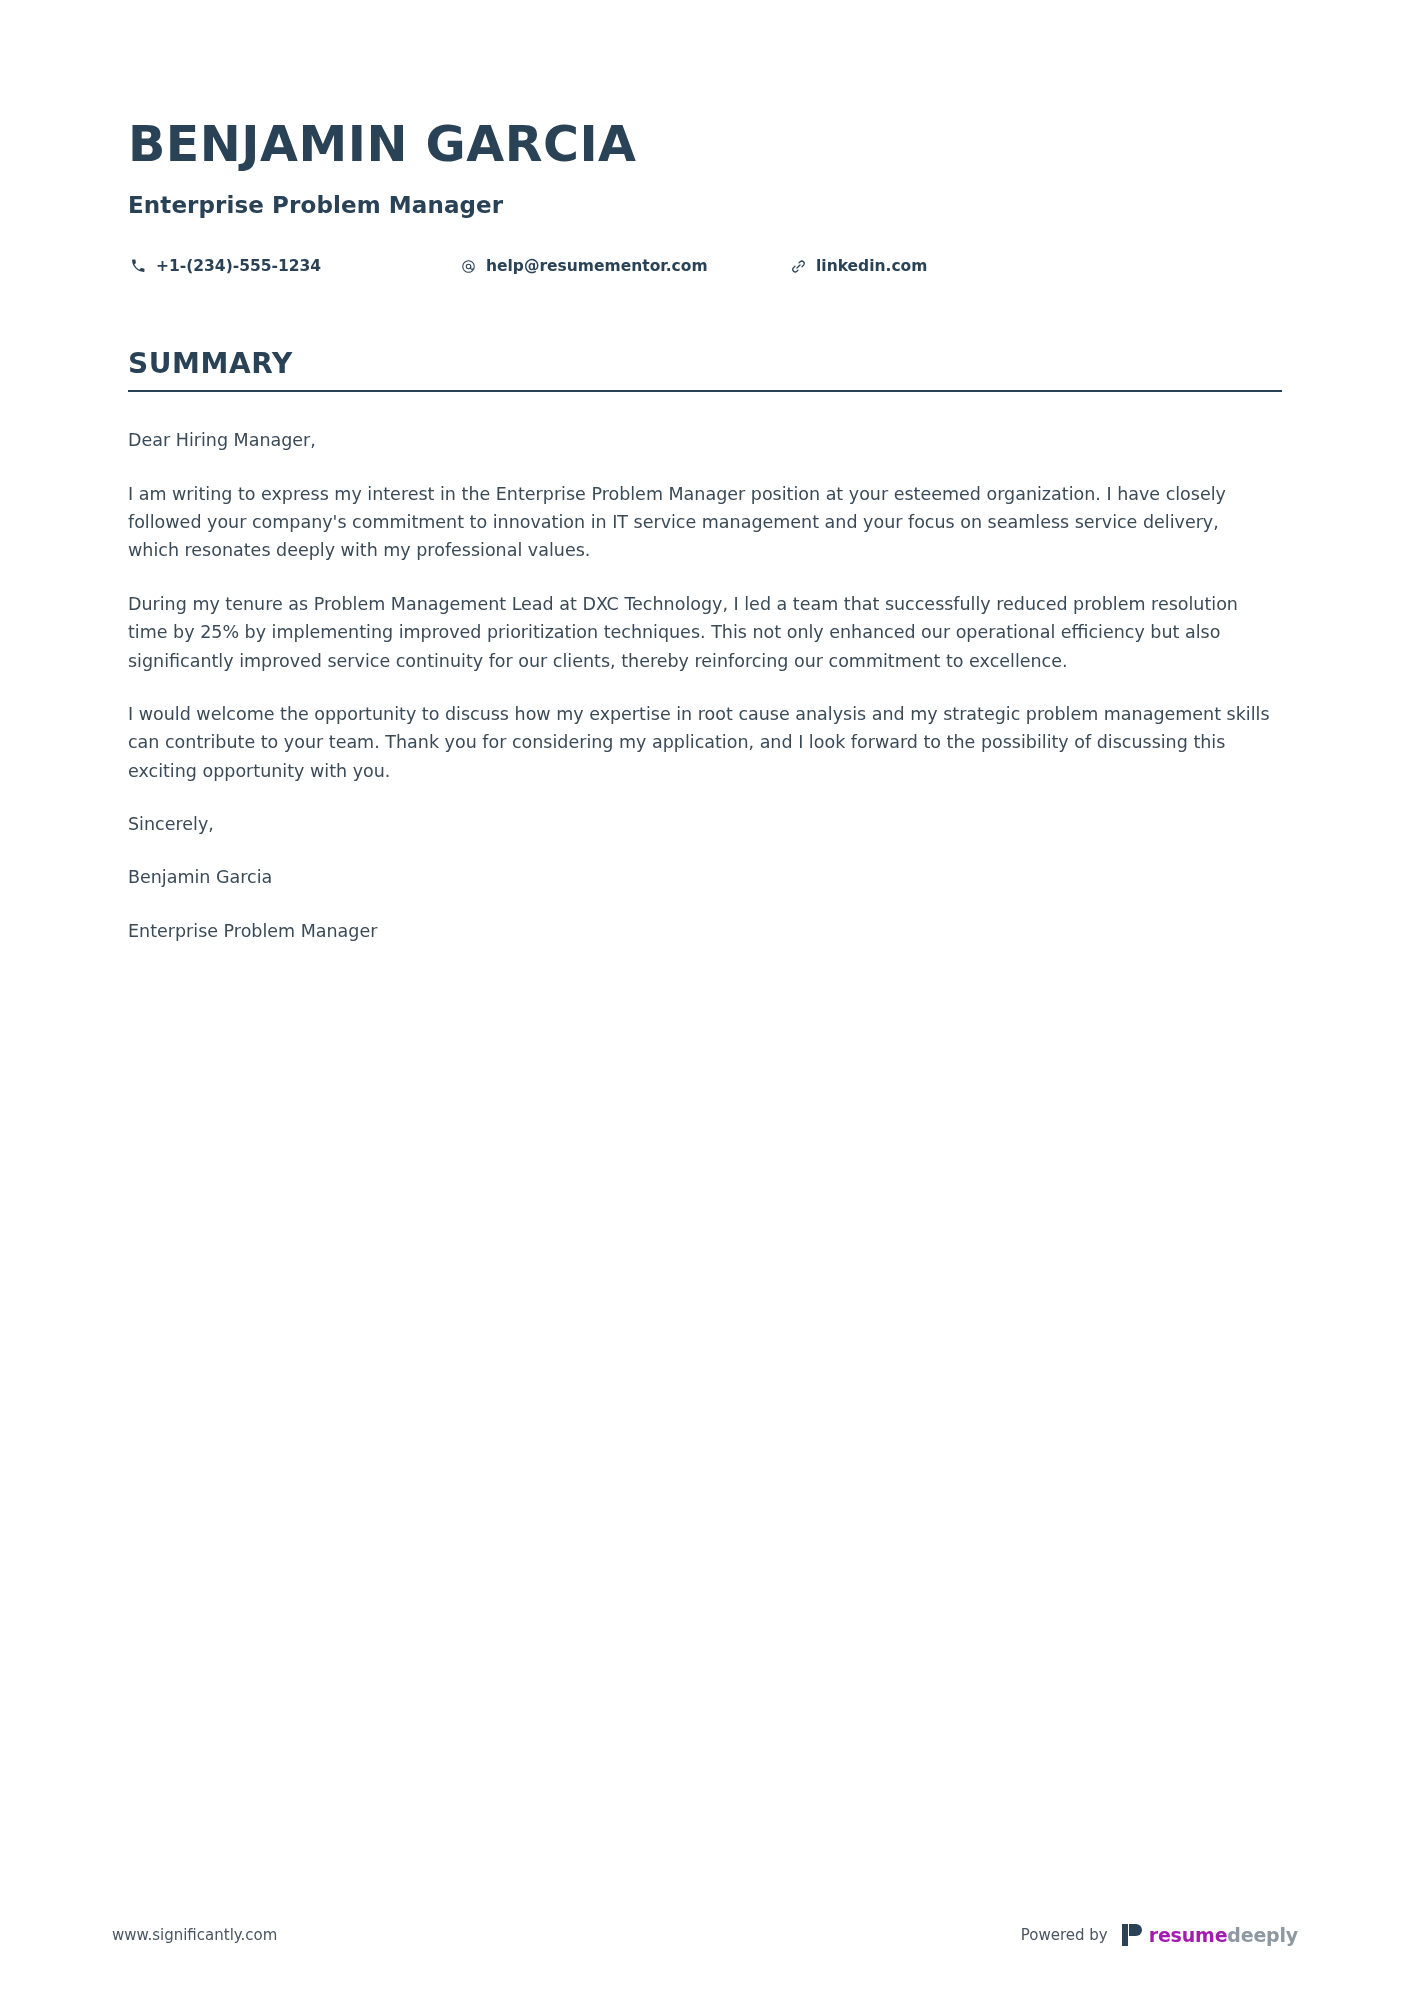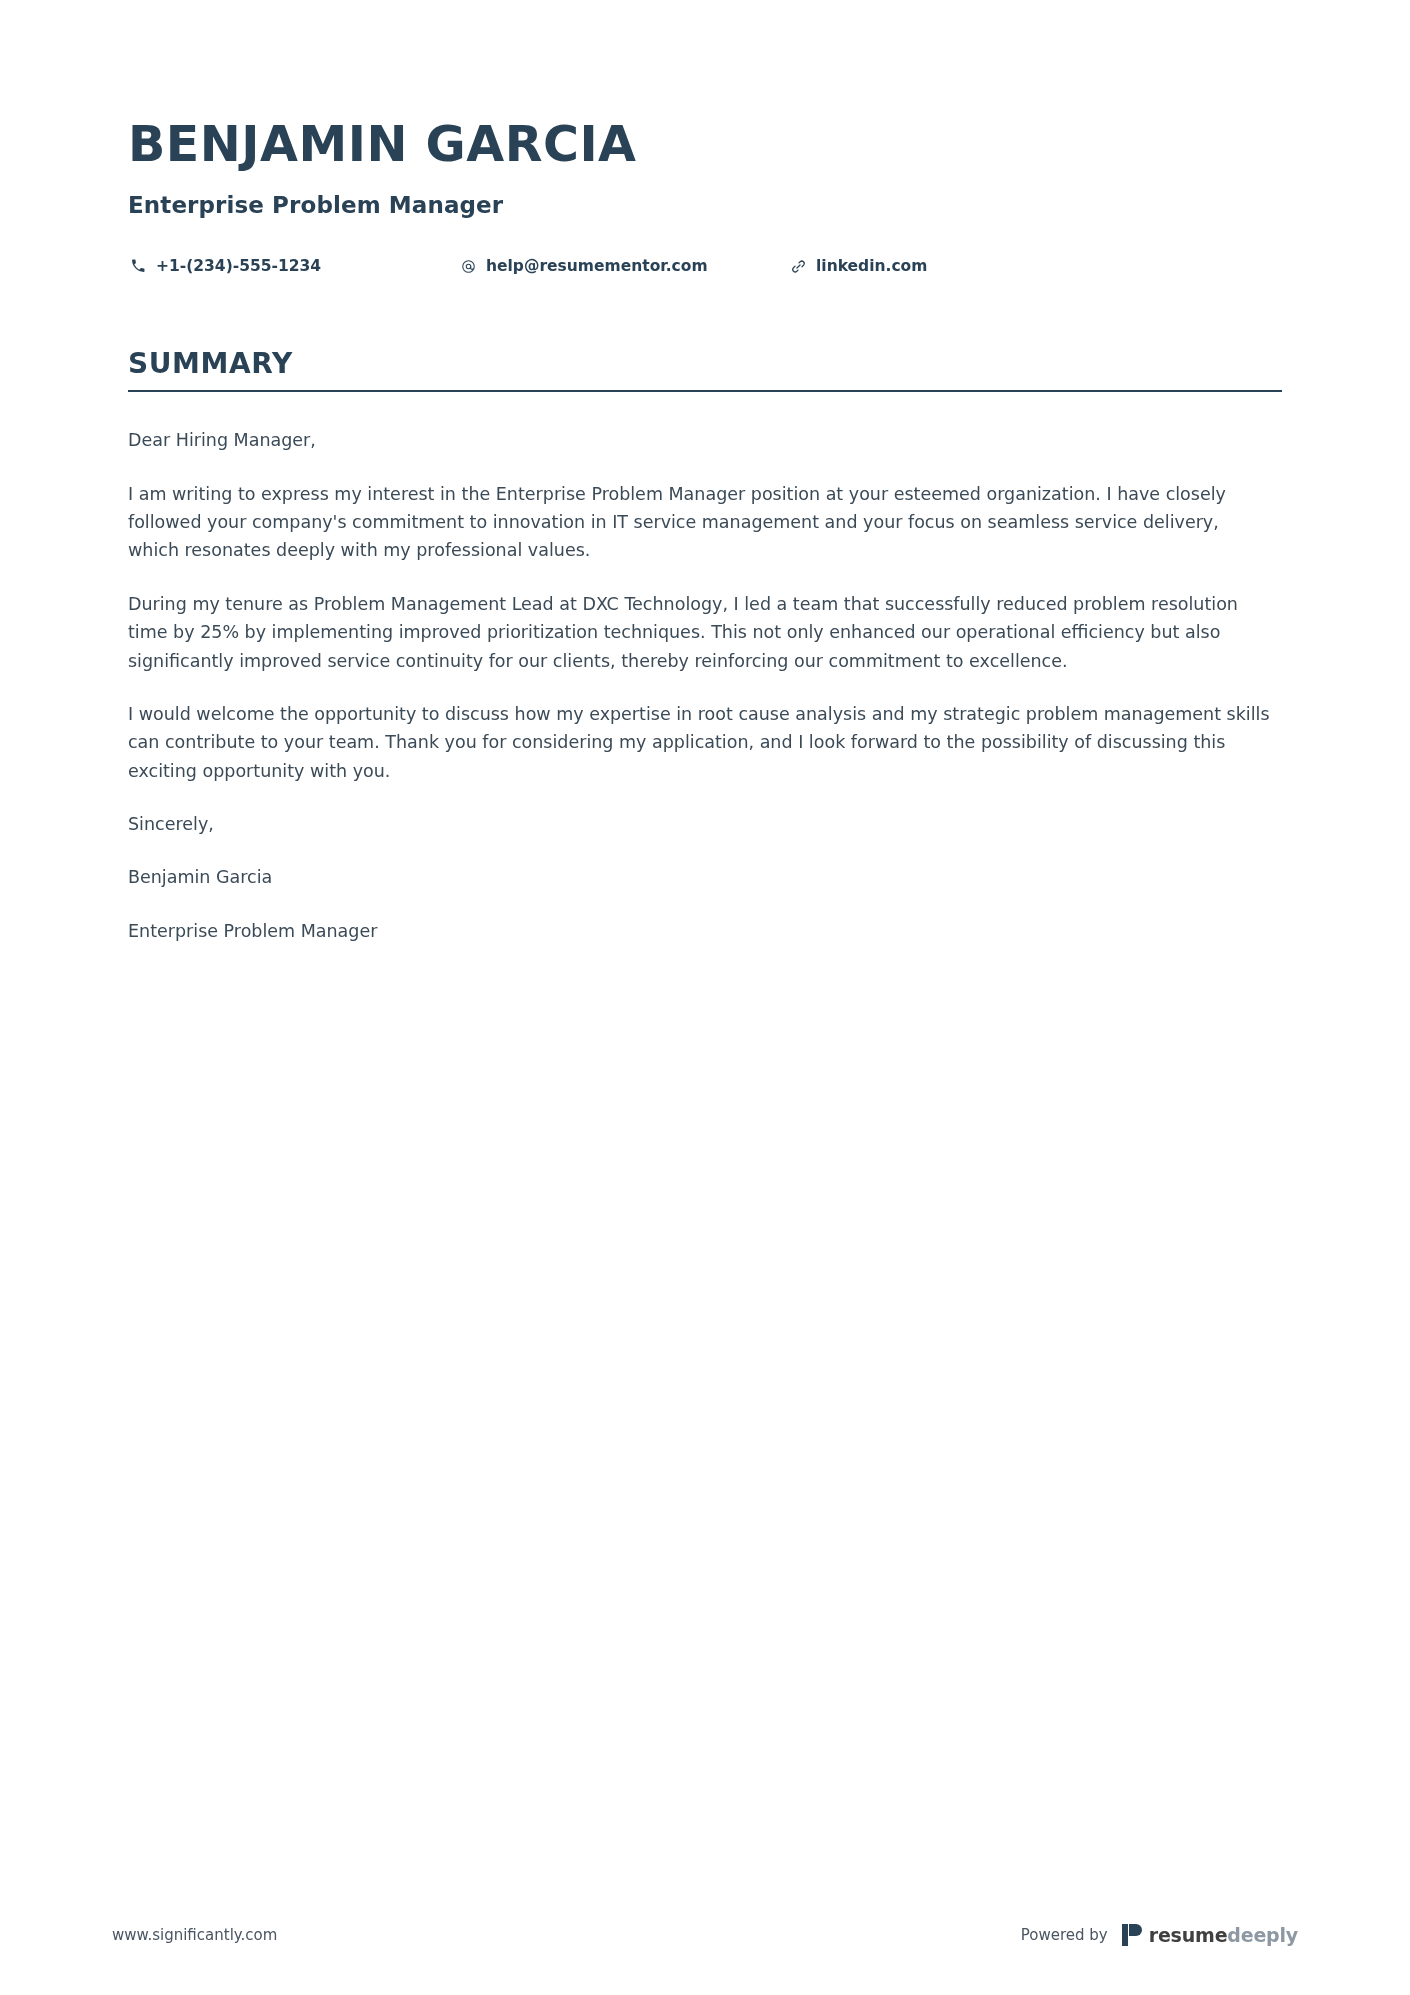--- a/index.html
+++ b/index.html
@@ -145,21 +145,21 @@
     left: 7px; top: 0;
     width: 13px; height: 12px;
     background: #2a4256;
     border-radius: 0 8px 8px 0;
   }
   .brand-text {
     font-size: 19px;
     font-weight: 700;
     letter-spacing: -0.2px;
   }
-  .brand-text .b1 { color: #404040; }
+  .brand-text .b1 { color: #a21caf; }
   .brand-text .b2 { color: #8d98a3; }
   svg.i { display: block; }
 </style>
 </head>
 <body>
 
 <div class="page">
 
   <div class="content">
 

